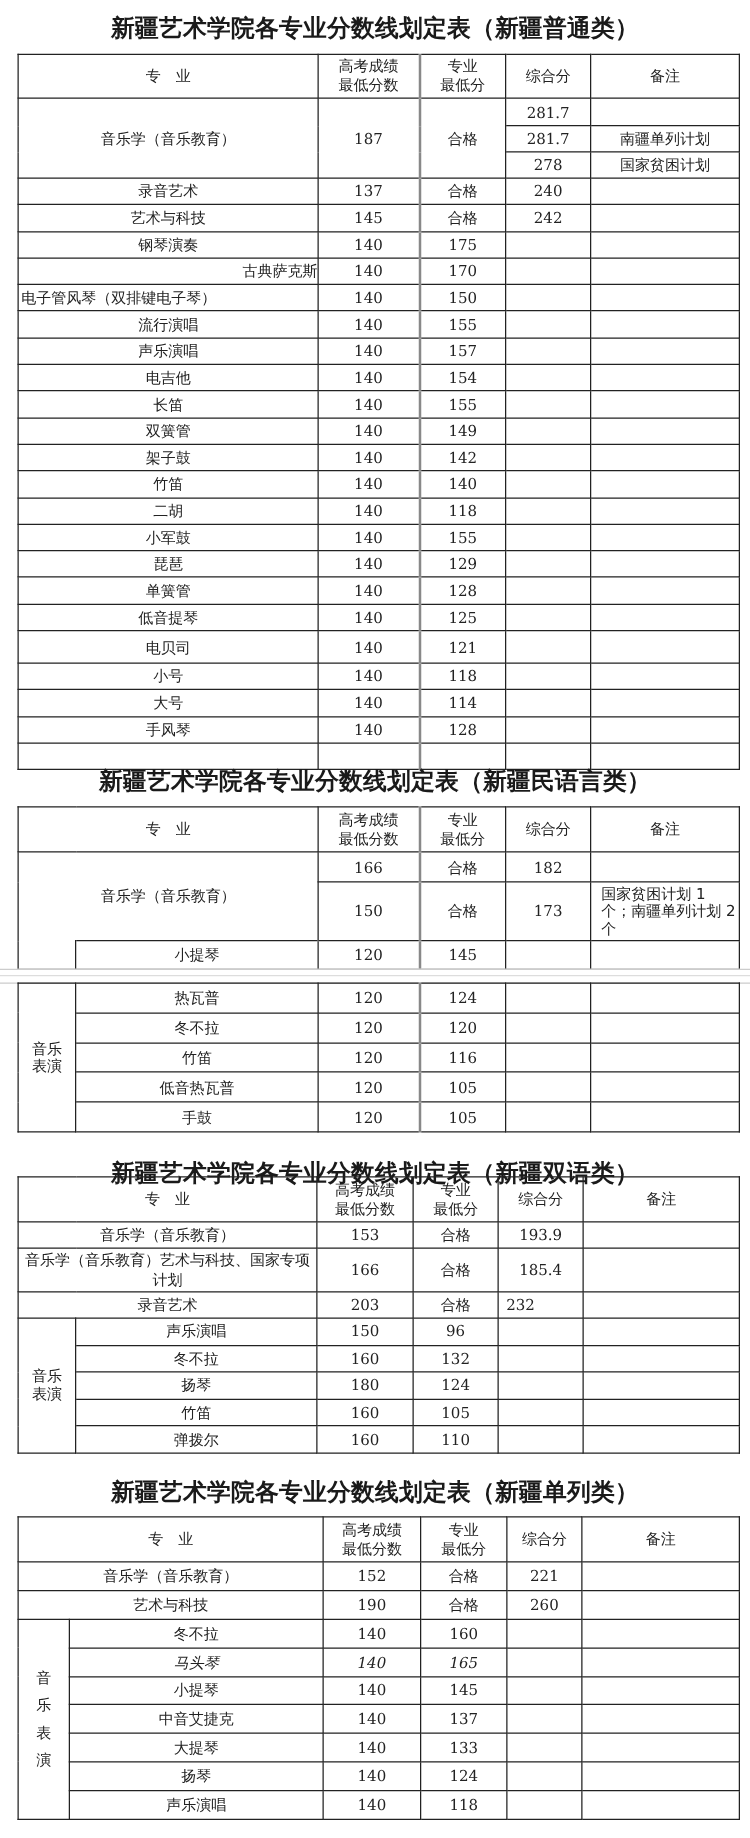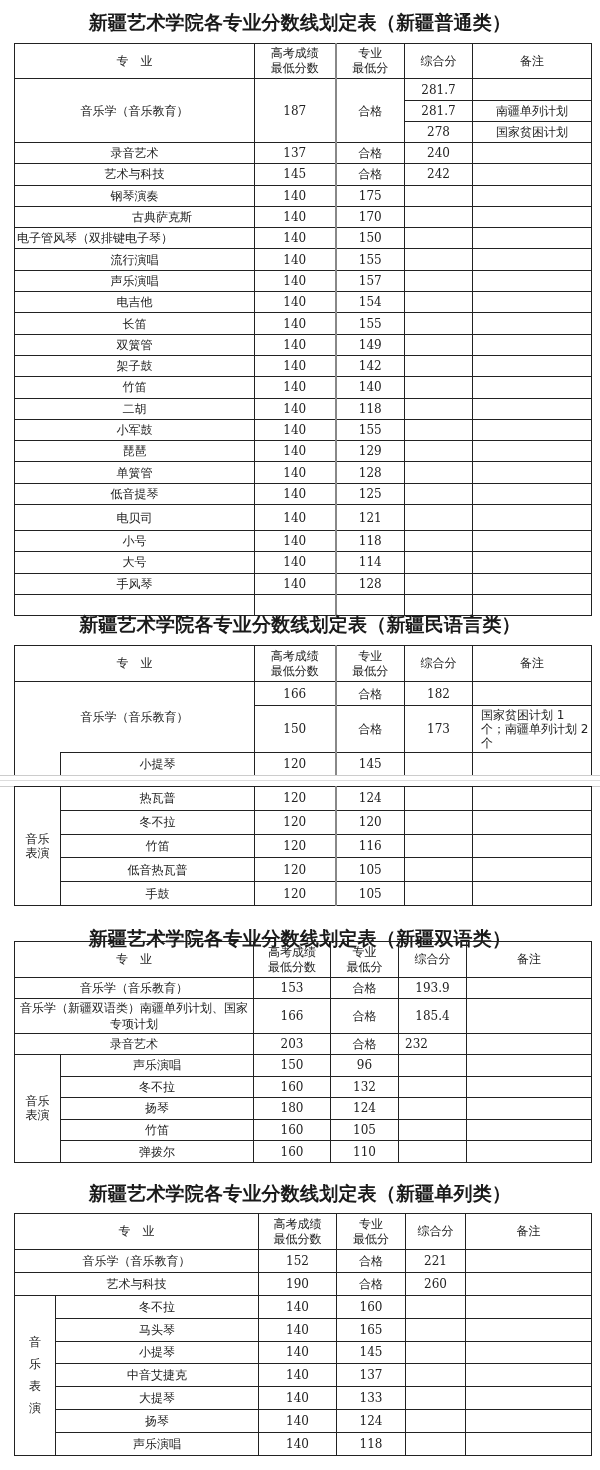--- a/index.html
+++ b/index.html
@@ -74,21 +74,21 @@
         <td></td>
       </tr>
       <tr style="height: 21.3px;">
         <td>钢琴演奏</td>
         <td>140</td>
         <td class="ctr">175</td>
         <td></td>
         <td></td>
       </tr>
       <tr style="height: 21.3px;">
-        <td style="text-align: center; padding-left: 55px;">古典萨克斯</td>
+        <td style="text-align: right; padding-left: 55px;">古典萨克斯</td>
         <td>140</td>
         <td class="ctr">170</td>
         <td></td>
         <td></td>
       </tr>
       <tr style="height: 21.3px;">
         <td style="text-align: left; padding-left: 2px;">电子管风琴（双排键电子琴）</td>
         <td>140</td>
         <td class="ctr">150</td>
         <td></td>
@@ -328,21 +328,21 @@
     <th>备注</th>
   </tr>
   <tr style="height:21px">
     <td colspan="2">音乐学（音乐教育）</td>
     <td>153</td>
     <td>合格</td>
     <td>193.9</td>
     <td></td>
   </tr>
   <tr style="height:35px">
-    <td colspan="2" class="wrap">音乐学（新疆双语类）南疆单列计划、国家专项计划</td>
+    <td colspan="2" class="wrap">音乐学（音乐教育）艺术与科技、国家专项计划</td>
     <td>166</td>
     <td>合格</td>
     <td>185.4</td>
     <td></td>
   </tr>
   <tr style="height:21px">
     <td colspan="2">录音艺术</td>
     <td>203</td>
     <td>合格</td>
     <td class="left">232</td>
@@ -424,21 +424,21 @@
   </tbody>
     <tbody id="t4-body">
       <tr style="height: 22.8px;">
         <td rowspan="7" class="cat" style="line-height: 22px;">音<br>乐<br>表<br>演</td>
         <td>冬不拉</td>
         <td>140</td>
         <td>160</td>
         <td></td>
         <td></td>
       </tr>
-      <tr style="height: 22.8px;">
+      <tr style="height: 22.8px; font-style: italic;">
         <td>马头琴</td>
         <td>140</td>
         <td>165</td>
         <td></td>
         <td></td>
       </tr>
       <tr style="height: 22.8px;">
         <td>小提琴</td>
         <td>140</td>
         <td>145</td>

